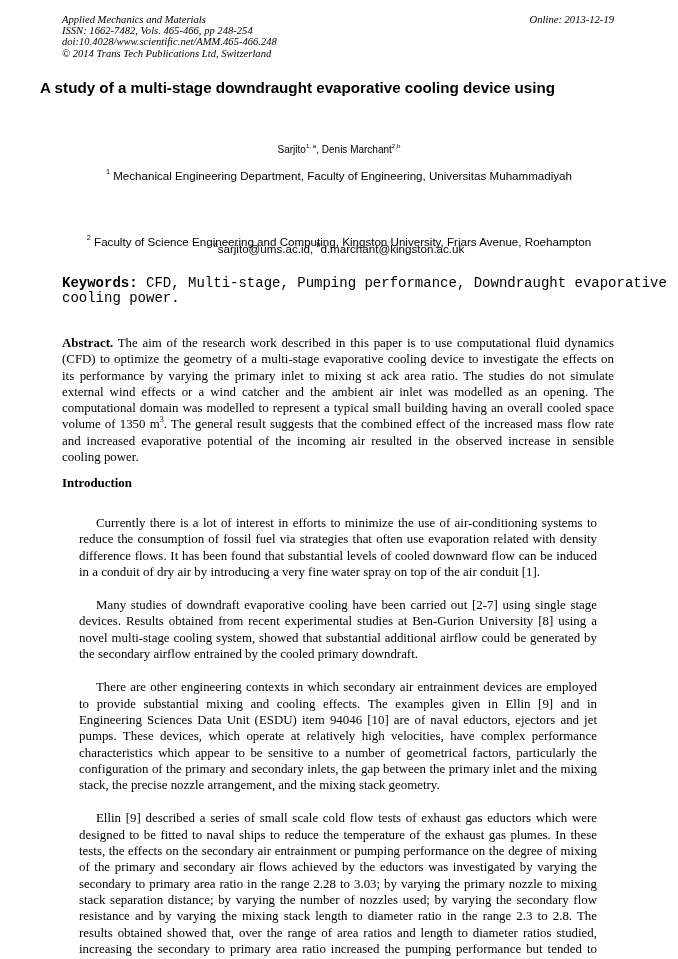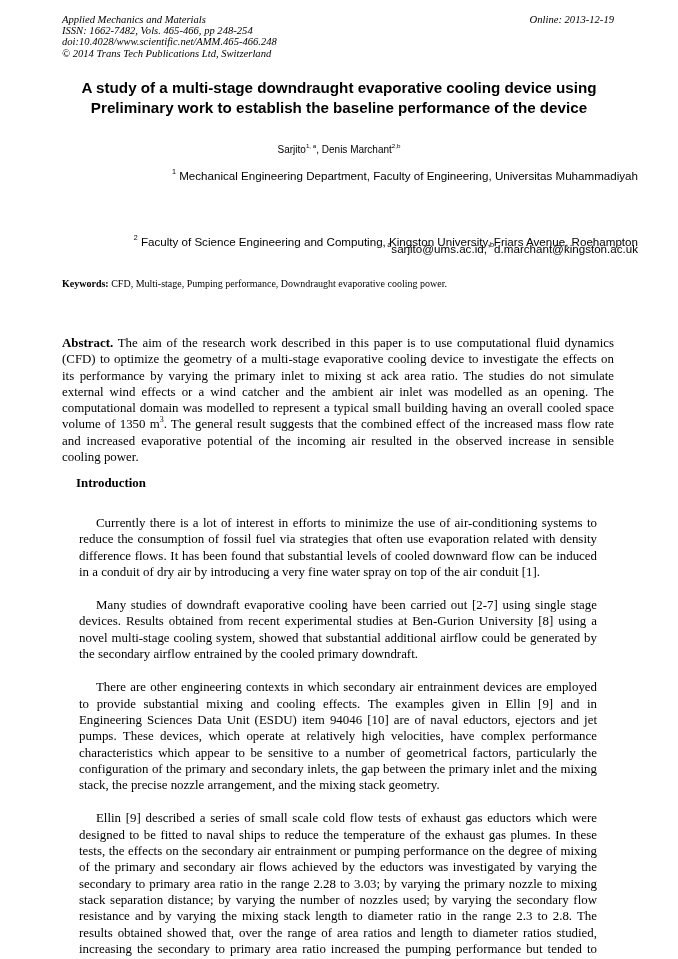--- a/index.html
+++ b/index.html
@@ -1,48 +1,47 @@
 <!DOCTYPE html>
 <html><head>
 <meta charset="utf-8">
 <style>
   html, body { margin:0; padding:0; background:#ffffff; }
   body { width:678px; height:959px; position:relative; overflow:hidden; color:#000; }
   .hdr { position:absolute; left:62px; top:14px; font-family:"Liberation Serif", serif; font-style:italic; font-size:10.6px; line-height:11.2px; }
   .hdr-right { position:absolute; right:64px; top:14px; font-family:"Liberation Serif", serif; font-style:italic; font-size:10.6px; line-height:11.2px; }
-  .title { position:absolute; left:40px; width:598px; top:78px; text-align:center; font-family:"Liberation Sans", sans-serif; font-weight:bold; font-size:15.2px; line-height:19.5px; }
+  .title { position:absolute; left:40px; width:598px; top:78px; font-family:"Liberation Sans", sans-serif; font-weight:bold; font-size:15.2px; line-height:19.5px; }
   .authors { position:absolute; left:40px; width:598px; top:141px; text-align:center; font-family:"Liberation Sans", sans-serif; font-size:10px; line-height:18px; }
-  .aff { position:absolute; left:40px; width:598px; text-align:right; font-family:"Liberation Sans", sans-serif; font-size:11.6px; line-height:15.6px; }
+  .aff { position:absolute; left:40px; width:598px; text-align:center; font-family:"Liberation Sans", sans-serif; font-size:11.6px; line-height:15.6px; }
   .aff1 { top:168px; }
   .aff2 { top:206px;margin-top:28px; }
   .emails { top:241px; }
   sup { font-size:0.62em; line-height:0; position:relative; top:-0.15em; vertical-align:super; }
-  .keywords { position:absolute; left:62px; top:276px; font-family:Liberation Serif, serif; font-size:10px; line-height:15px; }
+  .keywords { position:absolute; left:62px; top:276px; font-family:Liberation Mono, monospace; font-size:14px; line-height:15px; }
   .keywords b { font-weight:bold; }
   .body-text { position:absolute; left:62px; width:552px; font-family:"Liberation Serif", serif; font-size:12.9px; line-height:16.3px; text-align:justify; }
   .abstract { top:318px;margin-top:17px; }
   .abstract b { font-weight:bold; }
-  .intro-heading { position:absolute; left:76px; top:475px; font-family:"Liberation Serif", serif; font-weight:bold; font-size:12.9px; line-height:16px; }
+  .intro-heading { position:absolute; left:62px; top:475px; font-family:"Liberation Serif", serif; font-weight:bold; font-size:12.9px; line-height:16px; }
   .intro { top:498px; }
   .intro p { margin:17px; text-indent:17px; }
 </style>
 </head>
 <body>
 
 <div class="hdr">
   <div>Applied Mechanics and Materials</div>
   <div>ISSN: 1662-7482, Vols. 465-466, pp 248-254</div>
   <div>doi:10.4028/www.scientific.net/AMM.465-466.248</div>
   <div>© 2014 Trans Tech Publications Ltd, Switzerland</div>
 </div>
 <div class="hdr-right">Online: 2013-12-19</div>
 
 <div class="title">
   <div>A study of a multi-stage downdraught evaporative cooling device using</div>
-  <div>Preliminary work to establish the baseline performance of the device</div>
 </div>
 
 <div class="authors"><span>Sarjito</span><sup>1, a</sup><span>, </span><span>Denis Marchant</span><sup>2,b</sup></div>
 
 <div class="aff aff1">
   <div><sup>1</sup><span> Mechanical Engineering Department, Faculty of Engineering, Universitas Muhammadiyah</span></div>
 </div>
 
 <div class="aff aff2">
   <div><sup>2</sup><span> Faculty of Science Engineering and Computing, Kingston University, Friars Avenue, Roehampton</span></div>

